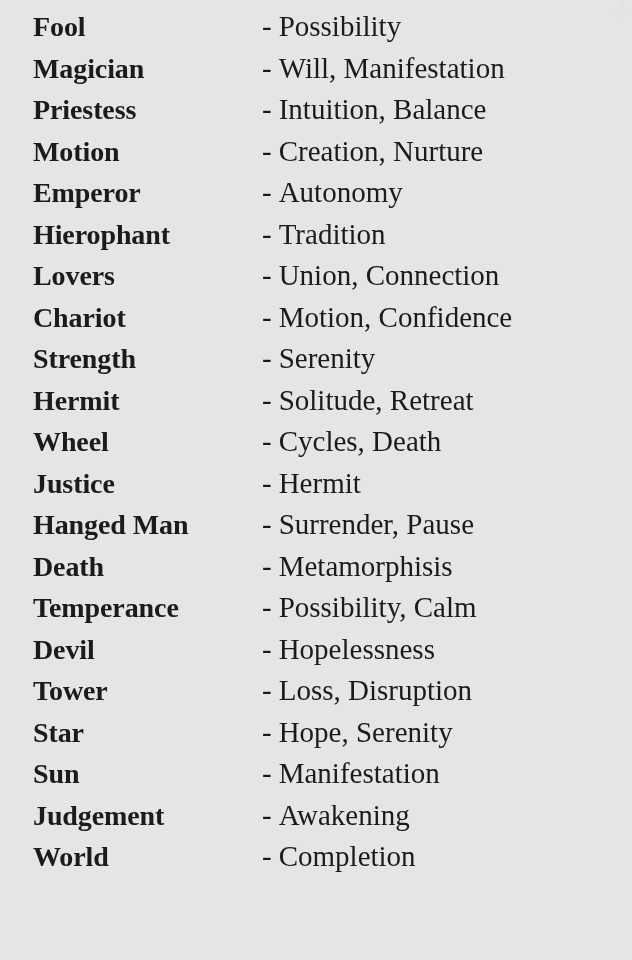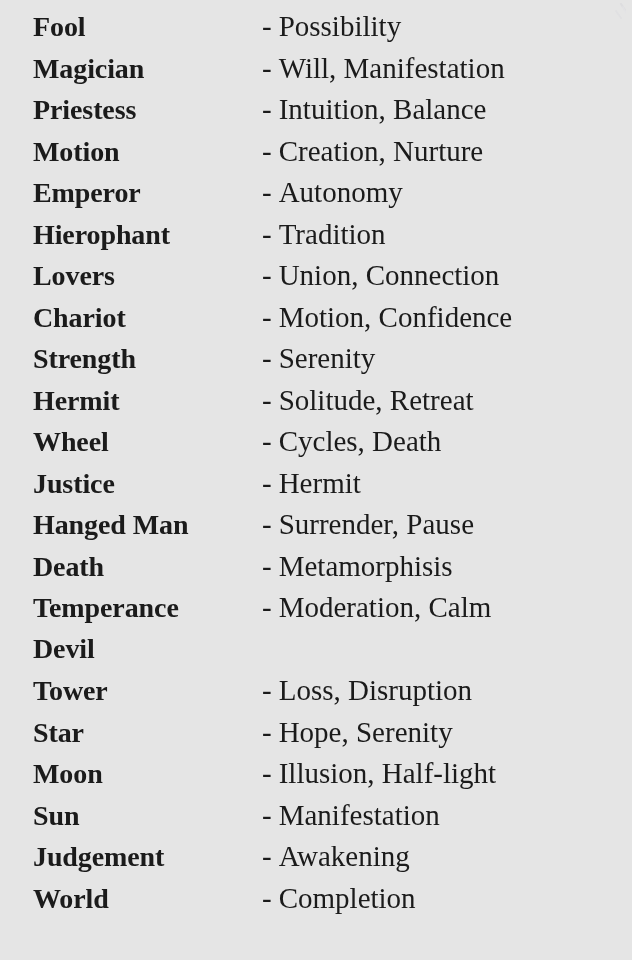--- a/index.html
+++ b/index.html
@@ -126,36 +126,33 @@
       <div class="row">
         <div class="card-name">Hanged Man</div>
         <div class="meaning"><span class="dash">-</span><span>Surrender, Pause</span></div>
       </div>
       <div class="row">
         <div class="card-name">Death</div>
         <div class="meaning"><span class="dash">-</span><span>Metamorphisis</span></div>
       </div>
       <div class="row">
         <div class="card-name">Temperance</div>
-        <div class="meaning"><span class="dash">-</span><span>Moderation, Calm</span></div>
+        <div class="meaning"><span class="dash">-</span><span>Possibility, Calm</span></div>
       </div>
       <div class="row">
         <div class="card-name">Devil</div>
+        <div class="meaning"><span class="dash">-</span><span>Hopelessness</span></div>
       </div>
       <div class="row">
         <div class="card-name">Tower</div>
         <div class="meaning"><span class="dash">-</span><span>Loss, Disruption</span></div>
       </div>
       <div class="row">
         <div class="card-name">Star</div>
         <div class="meaning"><span class="dash">-</span><span>Hope, Serenity</span></div>
-      </div>
-      <div class="row">
-        <div class="card-name">Moon</div>
-        <div class="meaning"><span class="dash">-</span><span>Illusion, Half-light</span></div>
       </div>
       <div class="row">
         <div class="card-name">Sun</div>
         <div class="meaning"><span class="dash">-</span><span>Manifestation</span></div>
       </div>
       <div class="row">
         <div class="card-name">Judgement</div>
         <div class="meaning"><span class="dash">-</span><span>Awakening</span></div>
       </div>
       <div class="row">

